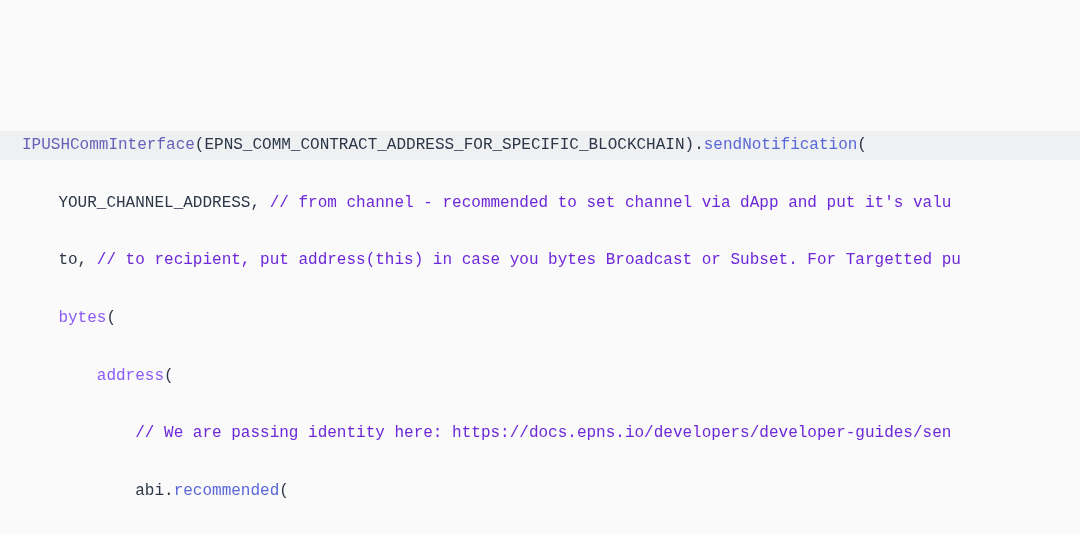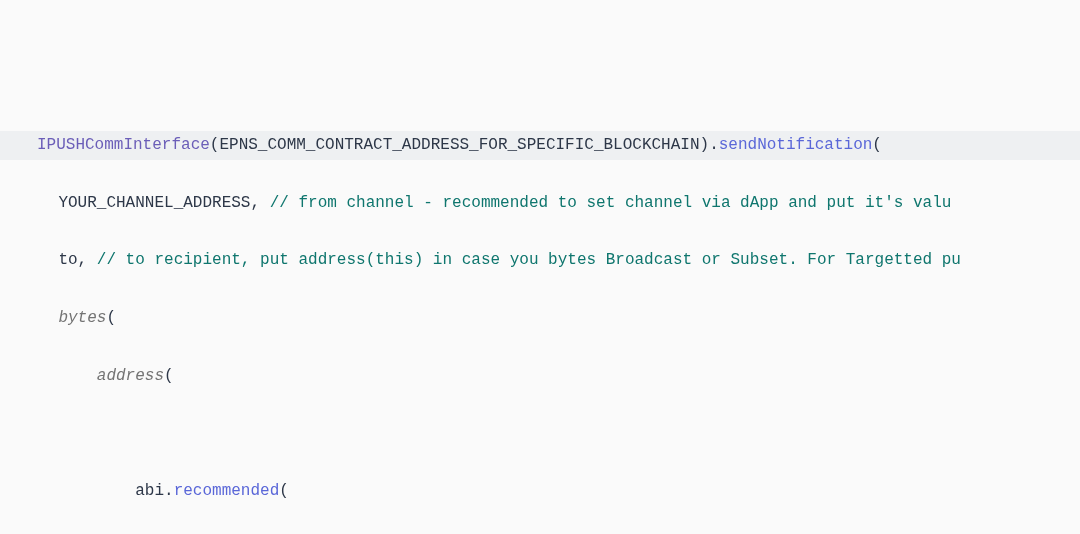--- a/index.html
+++ b/index.html
@@ -10,40 +10,40 @@
     line-height: 1.8;
     padding: 16px 20px;
     color: #2d3748;
     white-space: pre;
     overflow-x: hidden;
   }
   .line { display: block; }
   .highlight-line {
     background: #eef0f2;
     margin: 0 -20px;
-    padding: 0 37px;
+    padding: 0 22px;
   }
   .type { color: #6b5eb8; }
-  .keyword { color: #737373; font-weight: 500; font-style: italic; }
+  .keyword { color: #8b5cf6; font-weight: 500; }
   .method { color: #5a67d8; }
-  .comment { color: #0f766e; }
+  .comment { color: #6d28d9; }
   .ident { color: #2d3748; }
   .punc { color: #2d3748; }
 </style>
 </head>
 <body>
 
 
 
 <span class="line highlight-line"><span class="type">IPUSHCommInterface</span><span class="punc">(</span><span class="ident">EPNS_COMM_CONTRACT_ADDRESS_FOR_SPECIFIC_BLOCKCHAIN</span><span class="punc">)</span><span class="punc">.</span><span class="method">sendNotification</span><span class="punc">(</span></span>
 <span class="line"><span>    </span><span class="ident">YOUR_CHANNEL_ADDRESS</span><span class="punc">, </span><span class="comment">// from channel - recommended to set channel via dApp and put it's valu</span></span>
 <span class="line"><span>    </span><span class="ident">to</span><span class="punc">, </span><span class="comment">// to recipient, put address(this) in case you bytes Broadcast or Subset. For Targetted pu</span></span>
 <span class="line"><span>    </span><span class="keyword">bytes</span><span class="punc">(</span></span>
 <span class="line"><span>        </span><span class="keyword">address</span><span class="punc">(</span></span>
-<span class="line"><span>            </span></span>
+<span class="line"><span>            </span><span class="comment">// We are passing identity here: https://docs.epns.io/developers/developer-guides/sen</span></span>
 <span class="line"><span>            </span><span class="ident">abi</span><span class="punc">.</span><span class="method">recommended</span><span class="punc">(</span></span>
 
 
 
 
 
 
 
 
 

